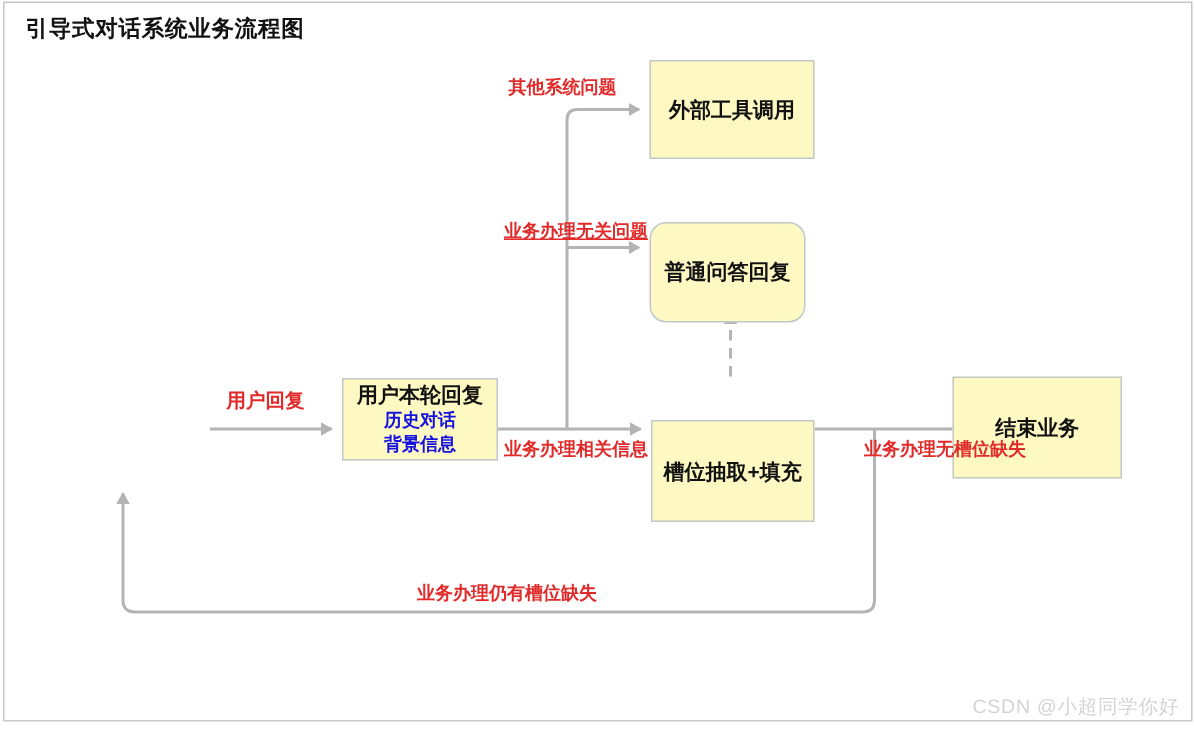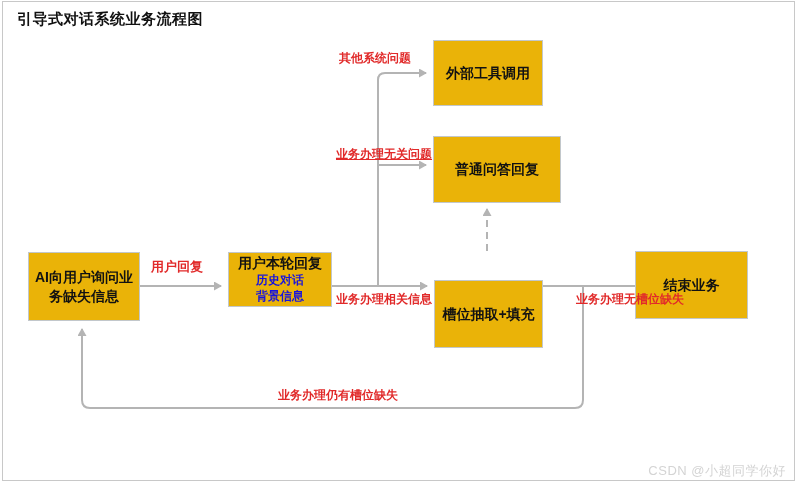--- a/index.html
+++ b/index.html
@@ -9,42 +9,42 @@
   }
   #frame{
     position:absolute;left:2px;top:1px;width:791px;height:478px;
     border:1px solid #c8c8c8;background:#ffffff;
   }
   .title{
     position:absolute;left:17px;top:10px;font-size:15px;font-weight:bold;color:#111111;
     letter-spacing:0.5px;
   }
   .node{
-    position:absolute;background:#eab308;border:1px solid #c2c7cb;
+    position:absolute;background:#fef9c3;border:1px solid #c2c7cb;
     display:flex;flex-direction:column;align-items:center;justify-content:center;
     text-align:center;box-sizing:border-box;
   }
   .node .main{font-size:14px;font-weight:bold;color:#121212;line-height:1.35;padding:0 4px;}
   .node .sub{font-size:12px;font-weight:bold;color:#1512e0;line-height:1.3;}
   .edge-label{
     position:absolute;font-size:12px;font-weight:bold;color:#e12a2a;white-space:nowrap;
   }
   .edge-label.big{font-size:13px;}
   svg.wires{position:absolute;left:0;top:0;pointer-events:none;}
   .watermark{
     position:absolute;right:10px;bottom:7px;font-size:13px;color:#d4d4d4;
     letter-spacing:0.5px;
   }
   
   #n-ask  {left:28px; top:252px;width:112px;height:69px;}
   #n-reply{left:228px;top:252px;width:104px;height:55px;}
   #n-slot {left:434px;top:252px;width:109px;height:68px;margin-top:28px;}
   #n-end  {left:635px;top:251px;width:113px;height:68px;}
   #n-tool {left:433px;top:40px; width:110px;height:66px;}
-  #n-qa   {left:433px;top:136px;width:128px;height:67px;}
+  #n-qa   {left:433px;top:148px;width:104px;height:67px;border-radius:11px;}
   
   #l-user-reply   {left:151px;top:258px;}
   #l-other-system {left:339px;top:50px;}
   #l-unrelated    {left:336px;top:146px;text-decoration:underline;}
   #l-related      {left:336px;top:291px;}
   #l-no-missing   {left:576px;top:291px;}
   #l-still-missing{left:278px;top:387px;}
 </style>
 </head>
 <body>
@@ -69,23 +69,20 @@
 
     <path d="M543,286 H669" stroke="#b4b4b4" stroke-width="2" fill="none" marker-end="url(#arr)"></path>
 
     <path d="M487,251 V209" stroke="#b4b4b4" stroke-width="2" fill="none" stroke-dasharray="7,5" marker-end="url(#arr)"></path>
 
     <path d="M583,286 V400 Q583,408 575,408 H90 Q82,408 82,400 V329" stroke="#b4b4b4" stroke-width="2" fill="none" marker-end="url(#arr)"></path>
   </svg>
 
   <div class="title">引导式对话系统业务流程图</div>
 
-  <div class="node" id="n-ask">
-    <div class="main">AI向用户询问业务缺失信息</div>
-  </div>
 
   <div class="node" id="n-reply">
     <div class="main">用户本轮回复</div>
     <div class="sub">历史对话</div>
     <div class="sub">背景信息</div>
   </div>
 
   <div class="node" id="n-slot">
     <div class="main">槽位抽取+填充</div>
   </div>

